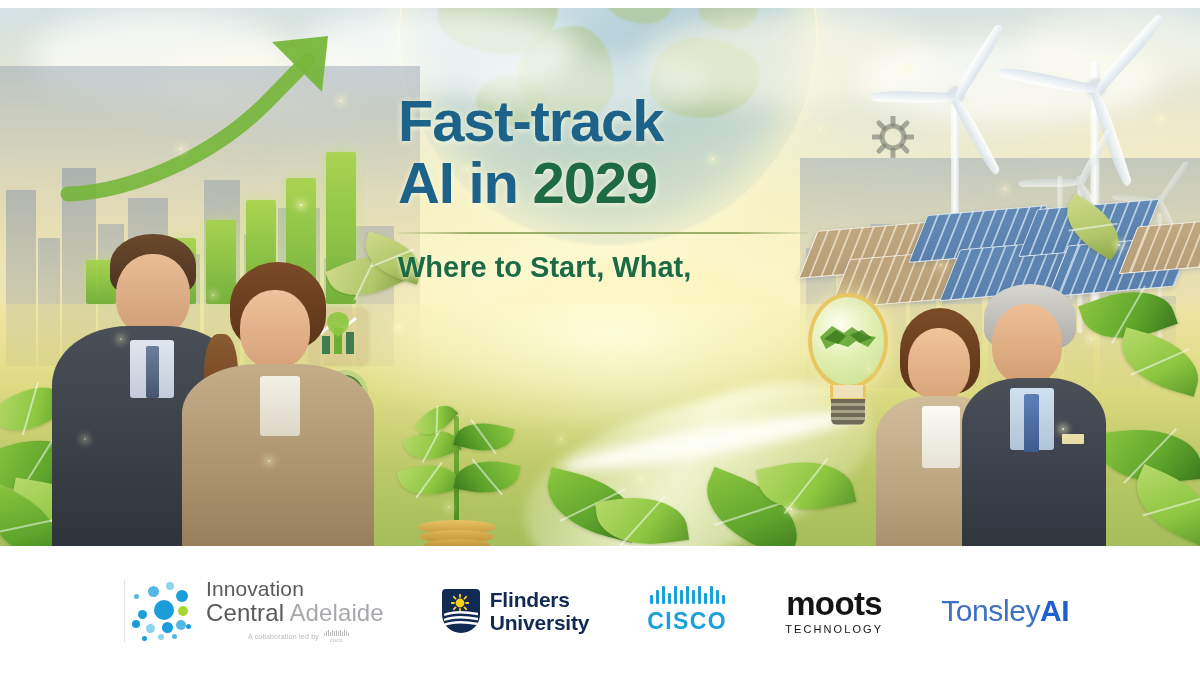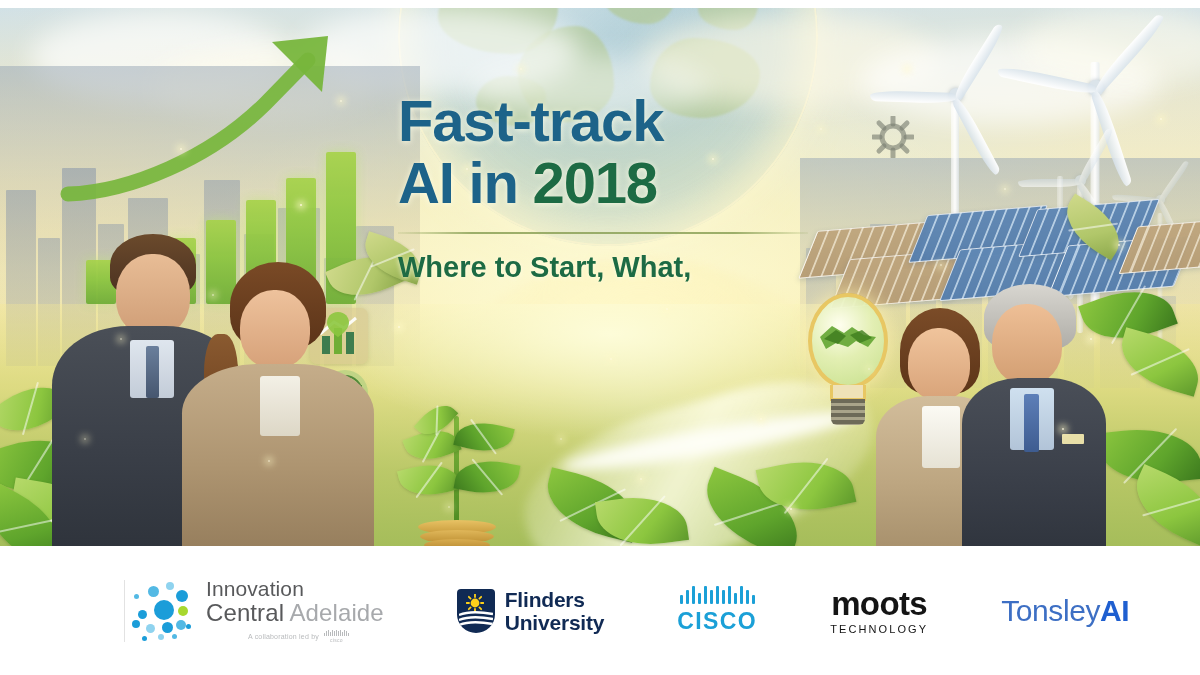--- a/index.html
+++ b/index.html
@@ -135,21 +135,21 @@
   .title-l2 .blue{ color:#1d6389; }
   .title-l2 .green{ color:#1d6b44; }
   .divider{ margin:18px 0 14px 0; height:2px; width:410px;
             background:linear-gradient(90deg, rgba(150,170,95,.15) 0%, rgba(140,162,88,.85) 18%, rgba(140,162,88,.85) 82%, rgba(150,170,95,.12) 100%); }
   .subtitle{ color:#1d6b44; font-size:29px; line-height:38px; font-weight:bold;
              text-shadow:0 1px 5px rgba(255,255,230,.8); }
 
   
   .footer{ position:absolute; left:0; top:546px; width:1200px; height:129px; background:#ffffff;
            display:flex; align-items:center; }
-  .logos{ display:flex; align-items:center; gap:73px; padding-left:124px; }
+  .logos{ display:flex; align-items:center; gap:58px; padding-left:124px; }
   .logo{ display:flex; align-items:center; }
 
   
   .ica{ display:flex; align-items:center; gap:12px; position:relative; padding-left:8px; }
   .ica::before{ content:""; position:absolute; left:0; top:2px; width:1px; height:62px; background:#e2e2e2; }
   .ica-dots{ position:relative; width:62px; height:62px; }
   .dot{ position:absolute; border-radius:50%; }
   .ica-txt{ line-height:1.06; }
   .ica-t1{ font-size:21px; color:#58595b; letter-spacing:.1px; }
   .ica-t2{ font-size:24px; color:#58595b; letter-spacing:.1px; }
@@ -444,21 +444,21 @@
         <div class="spark" style="left: 790px; top: 500px; width: 2px; height: 2px; opacity: 0.93;"></div>
         <div class="spark" style="left: 940px; top: 256px; width: 2px; height: 2px; opacity: 0.64;"></div>
         <div class="spark" style="left: 1090px; top: 330px; width: 2px; height: 2px; opacity: 0.86;"></div>
         <div class="spark" style="left: 180px; top: 140px; width: 2px; height: 2px; opacity: 0.86;"></div>
         <div class="spark" style="left: 300px; top: 196px; width: 2px; height: 2px; opacity: 0.93;"></div>
         <div class="spark" style="left: 500px; top: 260px; width: 2px; height: 2px; opacity: 0.71;"></div>
       </div>
 
     <div class="titleblock">
       <div class="title-l1">Fast-track</div>
-      <div class="title-l2"><span class="blue">AI in </span><span class="green">2018</span></div>
+      <div class="title-l2"><span class="blue">AI in </span><span class="green">2029</span></div>
       <div class="divider"></div>
       <div class="subtitle">Where to Start, What,</div>
     </div>
   </div>
 
   <div class="footer">
     <div class="logos">
 
       <div class="logo ica">
         <div class="ica-dots" id="icaDots">

